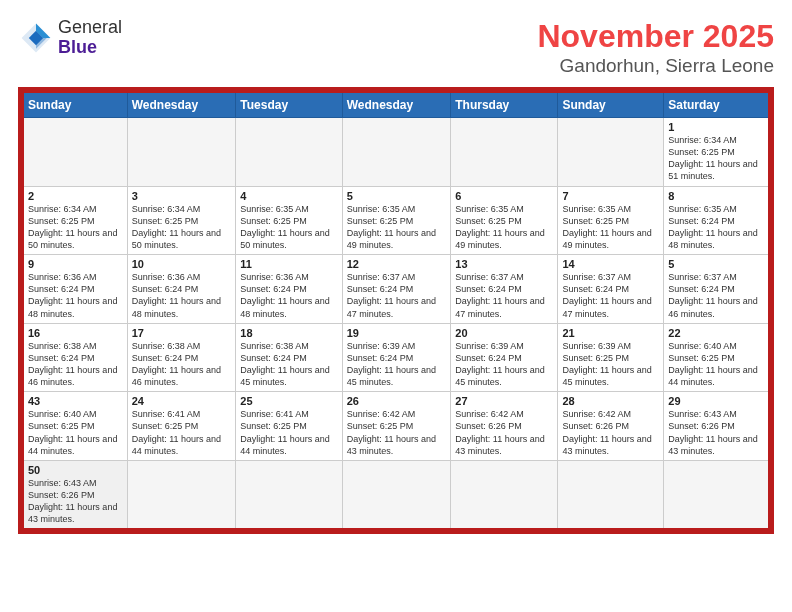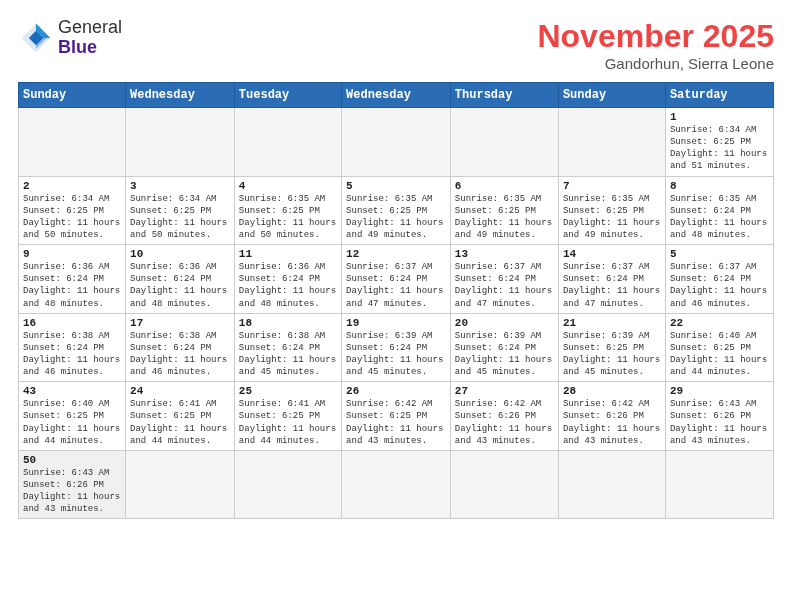--- a/index.html
+++ b/index.html
@@ -43,28 +43,27 @@
     }
     .title-block {
       text-align: right;
     }
     .month-title {
       font-size: 32px;
       font-weight: bold;
       color: #ef4444;
     }
     .location {
-      font-size: 15px;
+      font-size: 19px;
       color: #555;
     }
     .calendar {
       width: 100%;
       border-collapse: collapse;
-      border: 1px solid #b91c1c;
-      font-family: Liberation Mono, monospace;
+      border: 6px solid #b91c1c;
     }
     .calendar th {
       background: #2a6db5;
       color: #fff;
       font-size: 12px;
       font-weight: bold;
       padding: 5px 4px;
       text-align: left;
       border: 1px solid #1f5a9a;
     }

